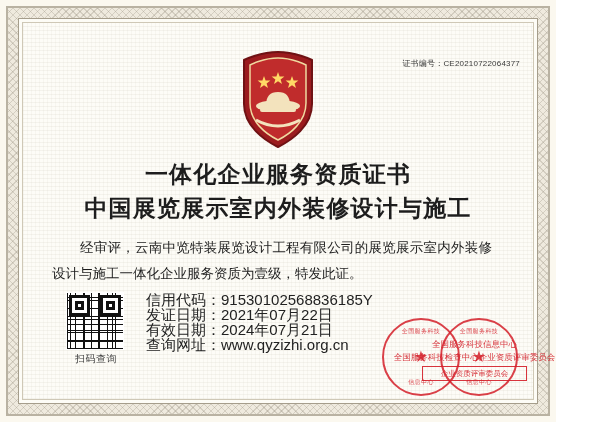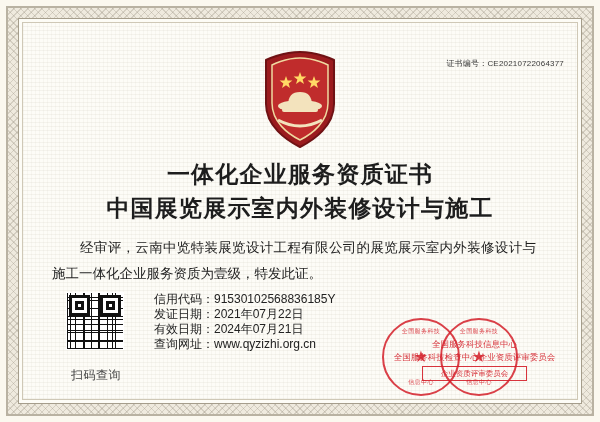--- a/index.html
+++ b/index.html
@@ -5,21 +5,21 @@
   html, body {
     margin: 0;
     padding: 0;
     background: #ffffff;
   }
   body {
     font-family: "Liberation Sans", sans-serif;
   }
   .cert {
     position: relative;
-    width: 600px;
+    width: 556px;
     height: 422px;
     background: #fbf8ef;
     overflow: hidden;
   }
   
   .border-outer {
     position: absolute;
     left: 6px; top: 6px; right: 6px; bottom: 6px;
     border: 2px solid #b9b2a2;
     background:
@@ -126,32 +126,32 @@
     content: "";
     position: absolute;
     width: 15px; height: 15px;
     border: 3px solid #111;
     background: #fff;
     box-shadow: inset 0 0 0 3px #fff, inset 0 0 0 6px #111;
   }
   .qr::before { left: 2px; top: 2px; }
   .qr::after { right: 2px; top: 2px; }
   .qr-label {
-    margin-top: 17px;
-    font-size: 12px;
+    margin-top: 2px;
+    font-size: 10px;
     color: #444;
     letter-spacing: 0.5px;
   }
 
   
   .info {
     position: absolute;
-    left: 124px;
+    left: 116px;
     top: 262px;
-    font-size: 12px;
+    font-size: 15px;
     color: #222;
     line-height: 15px;
     font-family: "Liberation Sans", sans-serif;
   }
   .info-row {
     white-space: nowrap;
   }
   .info-label { display: inline-block; }
   .info-value { display: inline-block; }
 

